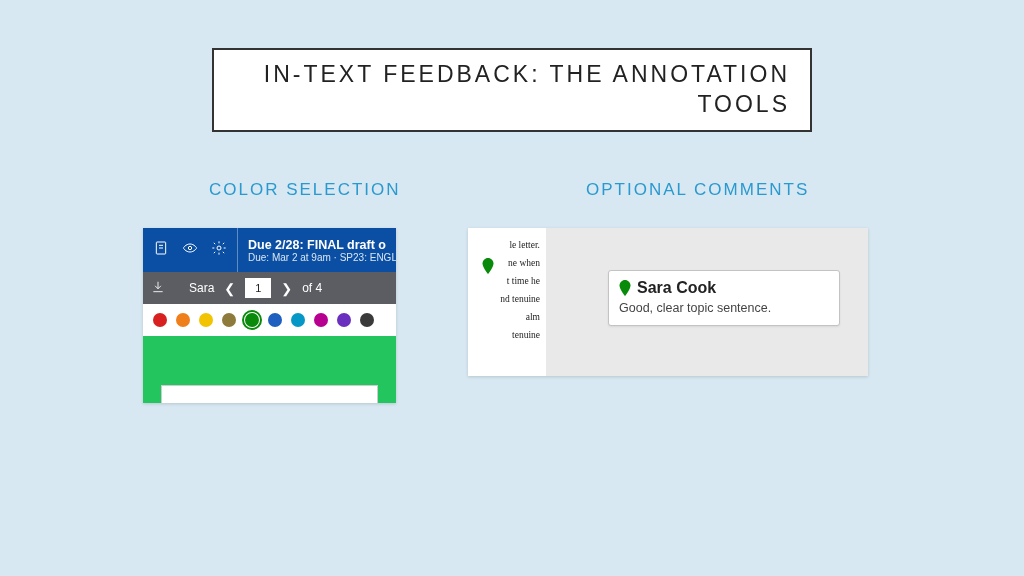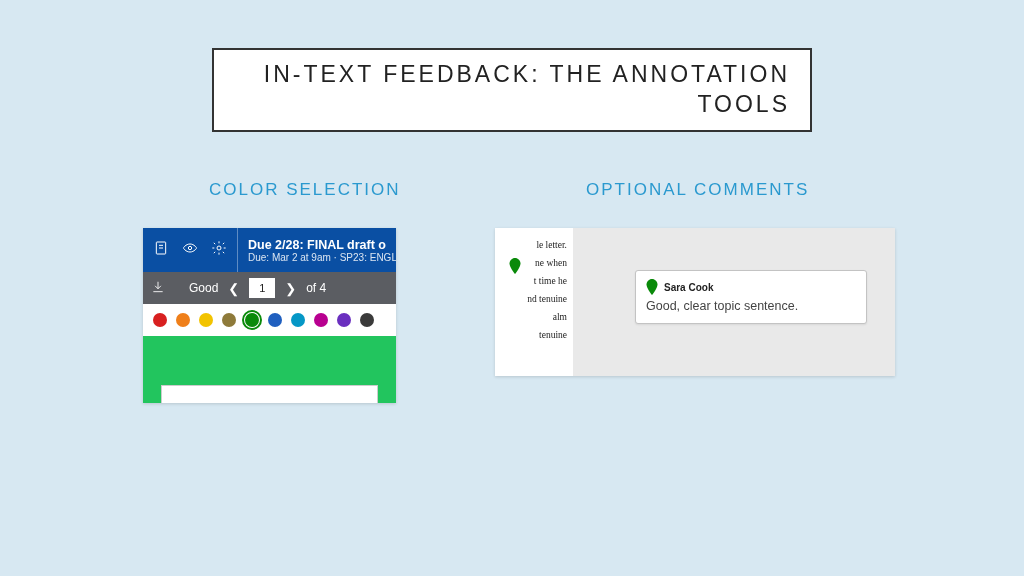--- a/index.html
+++ b/index.html
@@ -110,21 +110,21 @@
     position: absolute;
     left: 18px; right: 18px; bottom: 0;
     height: 18px;
     background: #fff;
     border: 1px solid #ccc;
     border-bottom: none;
   }
   
   .panel-right {
     position: absolute;
-    left: 495px;
+    left: 468px;
     top: 228px;
     width: 400px;
     height: 148px;
     background: #e9e9e9;
     box-shadow: 0 1px 3px rgba(0,0,0,.15);
     display: flex;
   }
   .text-frag {
     width: 78px;
     background: #fff;
@@ -148,21 +148,21 @@
     left: 140px;
     top: 42px;
     width: 232px;
     background: #fff;
     border: 1px solid #c3c3c3;
     border-radius: 3px;
     padding: 8px 10px 10px;
     box-shadow: 0 1px 2px rgba(0,0,0,.08);
   }
   .cc-head { display: flex; align-items: center; gap: 6px; }
-  .cc-name { font-size: 10px; font-weight: 700; color: #222; }
+  .cc-name { font-size: 16px; font-weight: 700; color: #222; }
   .cc-body { font-size: 12.5px; color: #444; margin-top: 4px; }
   .pin svg { display: block; }
 </style>
 </head>
 <body>
 
 <div class="title-box">
   <h1>IN-TEXT FEEDBACK: THE ANNOTATION TOOLS</h1>
 </div>
 
@@ -196,21 +196,21 @@
       <div class="bt-sub">Due: Mar 2 at 9am · SP23: ENGL-2</div>
     </div>
   </div>
 
   <div class="gray-bar">
     <span>
       <svg width="14" height="14" viewBox="0 0 24 24">
           <path d="M12 3v12M7 10l5 5 5-5M4 20h16"></path>
         </svg>
     </span>
-    <span class="page-label">Good</span>
+    <span class="page-label">Sara</span>
     <span class="chev">❮</span>
     <input class="page-input" value="1" style="">
     <span class="chev">❯</span>
     <span>of 4</span>
   </div>
 
   <div class="swatch-bar">
     <span class="swatch" style="background:#d82020"></span>
     <span class="swatch" style="background:#ef7f1a"></span>
     <span class="swatch" style="background:#f2c300"></span>

